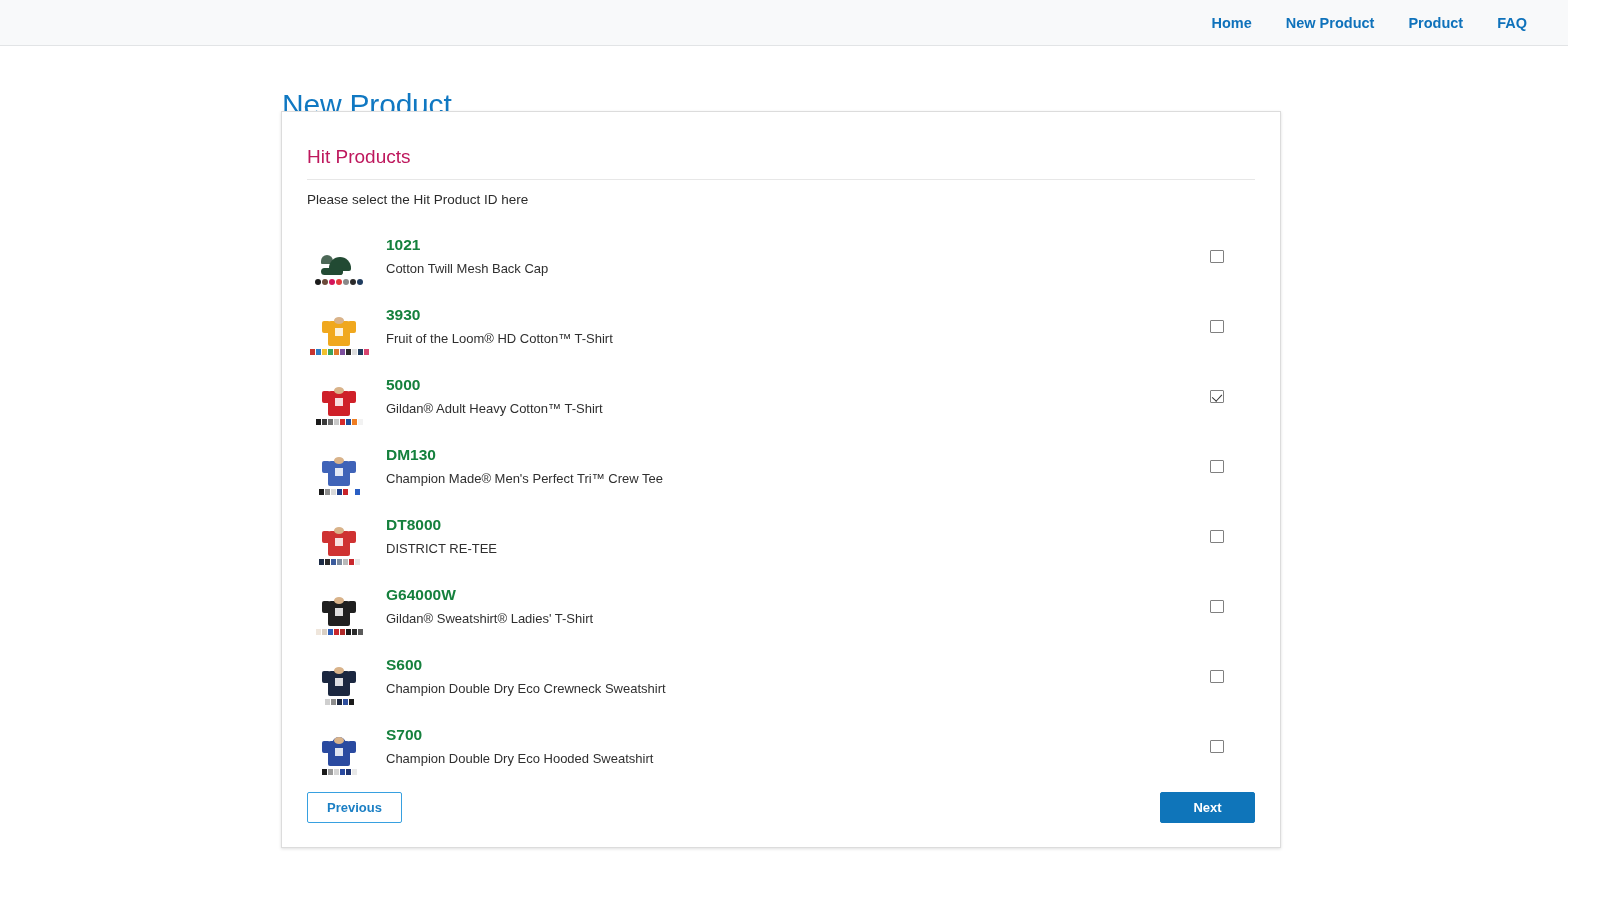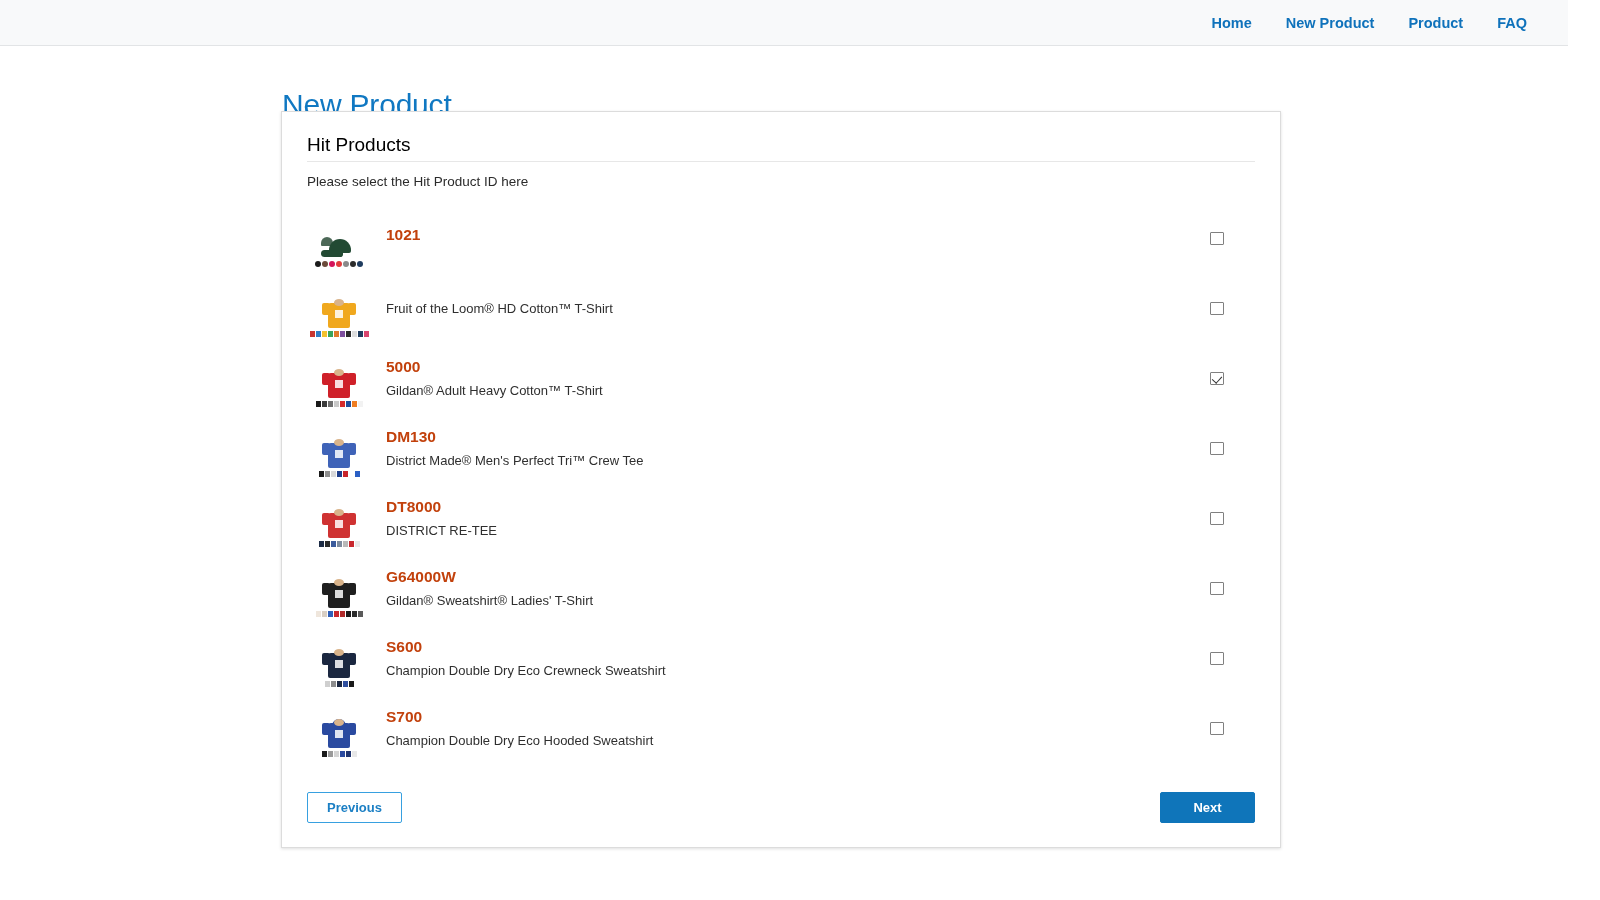--- a/index.html
+++ b/index.html
@@ -60,24 +60,24 @@
     height: 737px;
     background: #ffffff;
     border: 1px solid #dcdcdc;
     box-shadow: 0 1px 3px rgba(0,0,0,0.13);
   }
   .card-inner {
     padding: 22px 25px 0 25px;
   }
   .card-title {
     font-size: 19px;
-    color: #000000;
+    color: #be185d;
     font-weight: normal;
-    margin: 0 0 12px 0;
-    padding-bottom: 5px;
+    margin: 12px 0 12px 0;
+    padding-bottom: 11px;
     border-bottom: 1px solid #e7e7e7;
   }
   .card-subtitle {
     font-size: 13.5px;
     color: #2b2b2b;
     margin: 9px 0 14px 0;
   }
 
   
   .search-input {
@@ -134,21 +134,21 @@
     display: block;
     width: 5px;
     height: 6px;
   }
   .sw-round span { border-radius: 50%; width: 6px; height: 6px; }
 
   .prod-text { flex: 1; min-width: 0; }
   .prod-id {
     font-size: 15.5px;
     font-weight: bold;
-    color: #c2410c;
+    color: #15803d;
     margin-bottom: 7px;
   }
   .prod-name {
     font-size: 13px;
     color: #2f2f2f;
   }
   .prod-check {
     flex: 0 0 40px;
     display: flex;
     justify-content: center;
@@ -304,20 +304,21 @@
               <span style="background:#6b4a3a"></span>
               <span style="background:#d4145a"></span>
               <span style="background:#e23b3b"></span>
               <span style="background:#8a8a8a"></span>
               <span style="background:#2b2b2b"></span>
               <span style="background:#1f3c5f"></span>
             </div>
           </div>
           <div class="prod-text">
             <div class="prod-id">1021</div>
+            <div class="prod-name">Cotton Twill Mesh Back Cap</div>
           </div>
           <div class="prod-check">
             <span class="cbox"></span>
           </div>
         </div>
         <div class="product-row">
           <div class="thumb-wrap">
             <div class="thumb-img">
               <div class="tee ">
                 <div class="neck"></div>
@@ -334,20 +335,21 @@
               <span style="background:#3aa35a"></span>
               <span style="background:#e07a2a"></span>
               <span style="background:#7d4f9e"></span>
               <span style="background:#2b2b2b"></span>
               <span style="background:#dedede"></span>
               <span style="background:#1f3c5f"></span>
               <span style="background:#d8456f"></span>
             </div>
           </div>
           <div class="prod-text">
+            <div class="prod-id">3930</div>
             <div class="prod-name">Fruit of the Loom® HD Cotton™ T-Shirt</div>
           </div>
           <div class="prod-check">
             <span class="cbox"></span>
           </div>
         </div>
         <div class="product-row">
           <div class="thumb-wrap">
             <div class="thumb-img">
               <div class="tee ">
@@ -393,21 +395,21 @@
               <span style="background:#8f8f8f"></span>
               <span style="background:#d9d9d9"></span>
               <span style="background:#1f3f8c"></span>
               <span style="background:#c8242b"></span>
               <span style="background:#ffffff"></span>
               <span style="background:#2a5fc4"></span>
             </div>
           </div>
           <div class="prod-text">
             <div class="prod-id">DM130</div>
-            <div class="prod-name">District Made® Men's Perfect Tri™ Crew Tee</div>
+            <div class="prod-name">Champion Made® Men's Perfect Tri™ Crew Tee</div>
           </div>
           <div class="prod-check">
             <span class="cbox"></span>
           </div>
         </div>
         <div class="product-row">
           <div class="thumb-wrap">
             <div class="thumb-img">
               <div class="tee ">
                 <div class="neck"></div>

